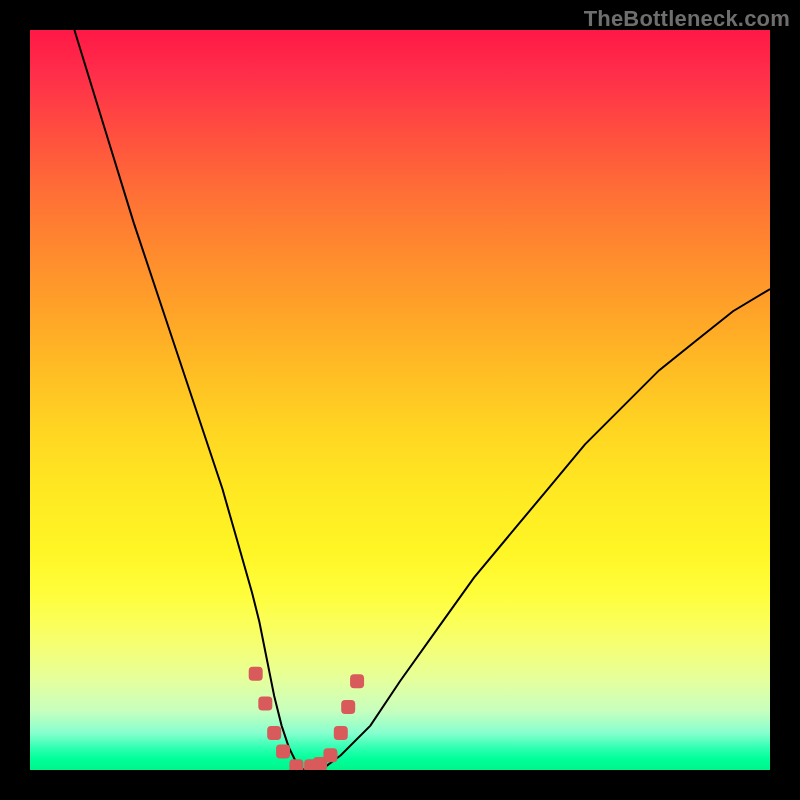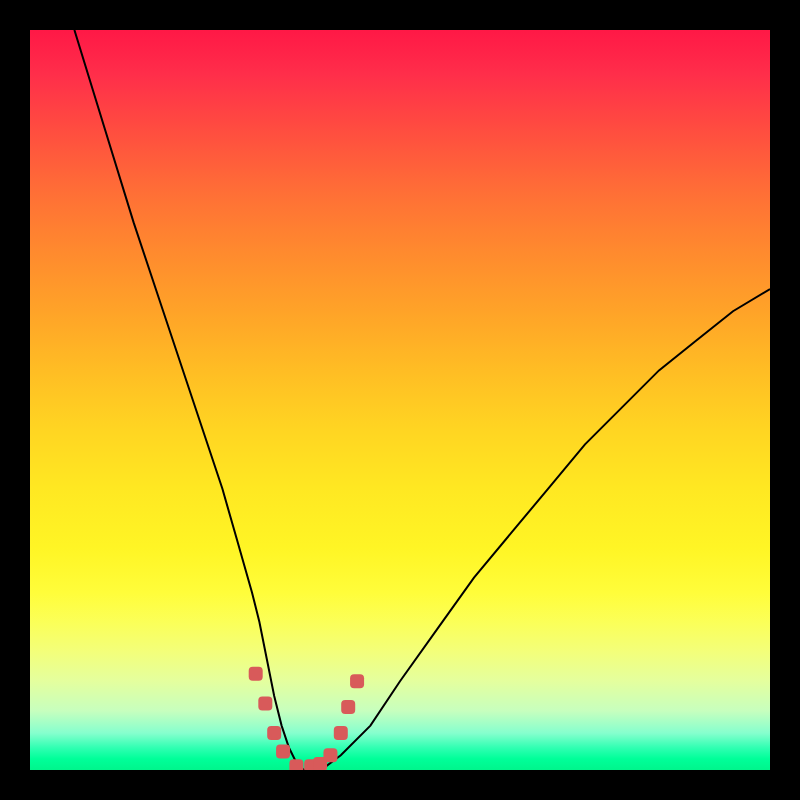--- a/index.html
+++ b/index.html
@@ -78,13 +78,14 @@
           <rect x="259.40" y="729.30" width="14" height="14" rx="4" ry="4" fill="#d85a5a"></rect>
           <rect x="274.20" y="729.30" width="14" height="14" rx="4" ry="4" fill="#d85a5a"></rect>
           <rect x="283.08" y="727.08" width="14" height="14" rx="4" ry="4" fill="#d85a5a"></rect>
           <rect x="293.44" y="718.20" width="14" height="14" rx="4" ry="4" fill="#d85a5a"></rect>
           <rect x="303.80" y="696.00" width="14" height="14" rx="4" ry="4" fill="#d85a5a"></rect>
           <rect x="311.20" y="670.10" width="14" height="14" rx="4" ry="4" fill="#d85a5a"></rect>
           <rect x="320.08" y="644.20" width="14" height="14" rx="4" ry="4" fill="#d85a5a"></rect>
         </g>
     </svg>
   </div>
+  <div class="watermark">TheBottleneck.com</div>
 </div>
 
 </body></html>

